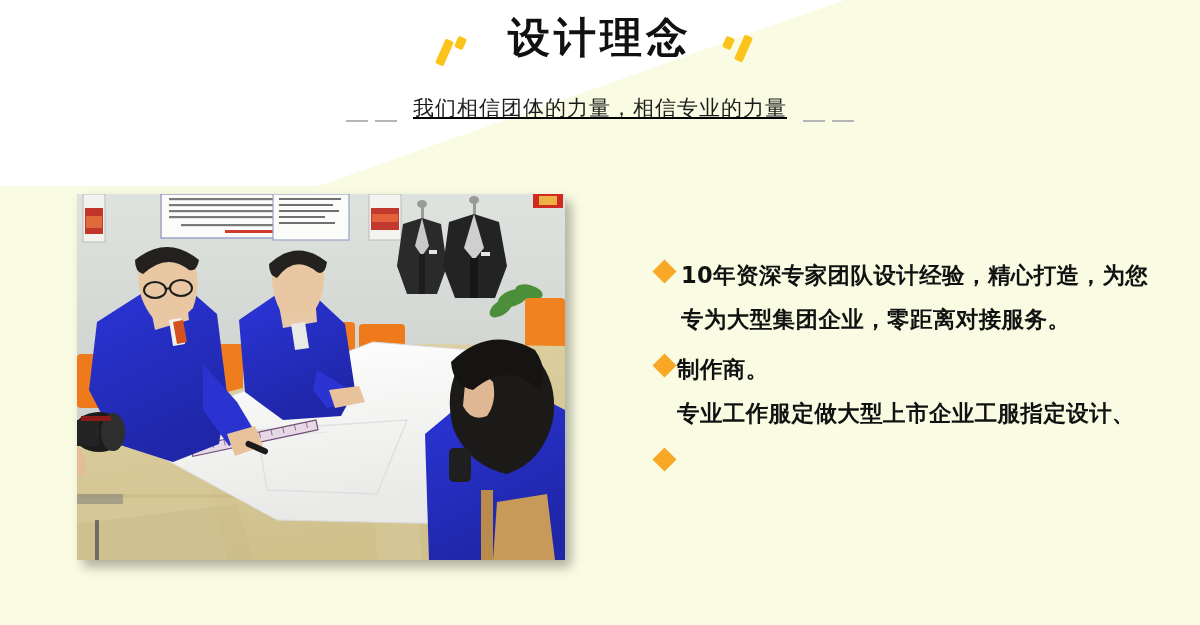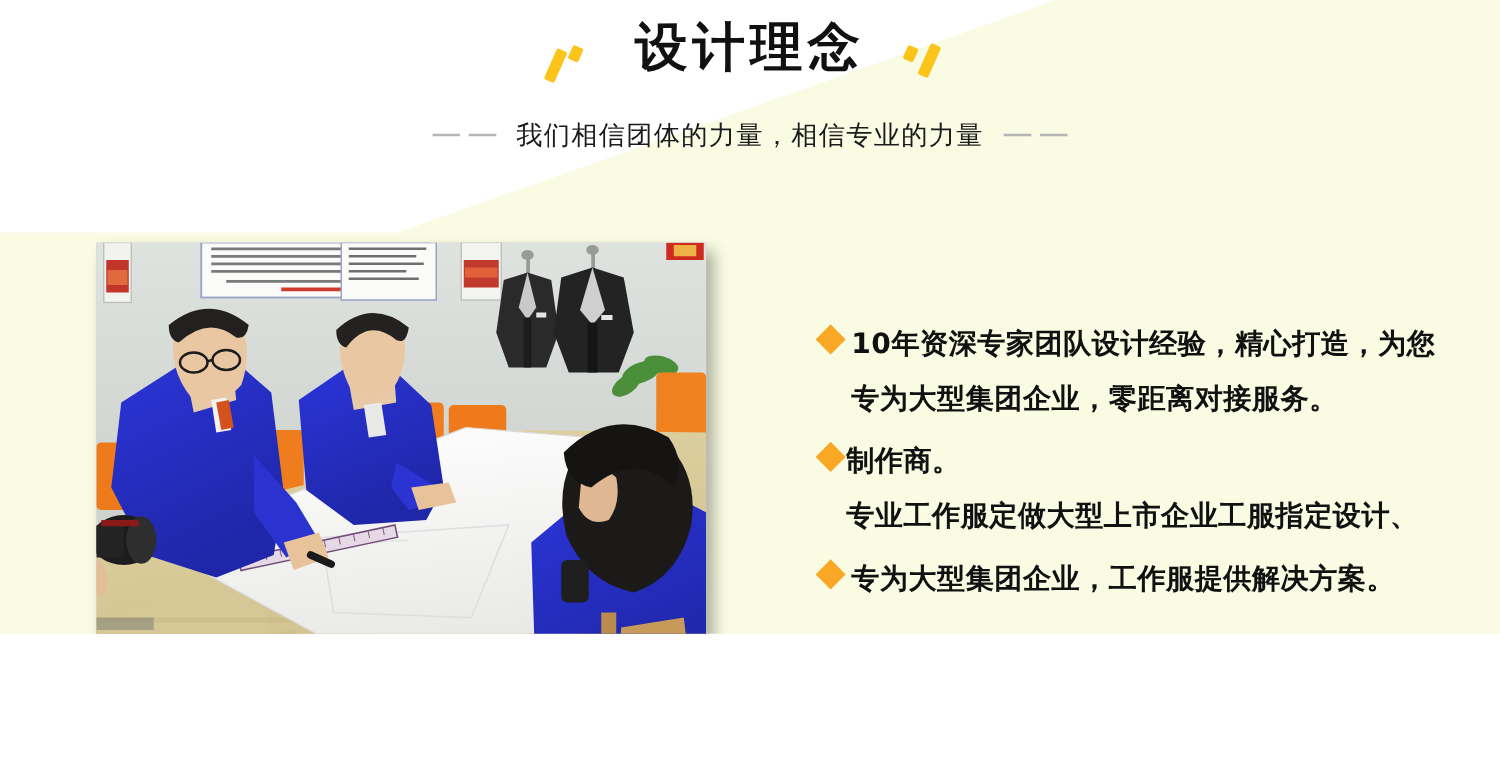--- a/index.html
+++ b/index.html
@@ -5,21 +5,21 @@
 <style>
   html,body{margin:0;padding:0;}
   body{
     width:1200px;height:625px;
     font-family:"DejaVu Sans","Liberation Sans",sans-serif;
     background:#ffffff;
     overflow:hidden;
   }
   #stage{
     position:relative;
-    width:1200px;height:507px;
+    width:1200px;height:625px;
     background:#ffffff;
     overflow:hidden;
   }
 
   
   .bg-wedge{
     position:absolute;inset:0;
     z-index:0;
     pointer-events:none;
   }
@@ -61,22 +61,23 @@
   }
   
   .deco-left .bar-long{ left:4px; top:10px; width:9px; height:27px; }
   .deco-left .bar-short{ left:20px; top:8px; width:9px; height:12px; }
   
   .deco-right .bar-short{ left:6px; top:8px; width:9px; height:12px; }
   .deco-right .bar-long{ left:21px; top:6px; width:9px; height:27px; }
 
   .subtitle-row{
     margin-top:16px;
-    display:flex;align-items:center;justify-content:center;
+    display:flex;align-items:flex-end;justify-content:center;
     gap:16px;
+    text-decoration:underline;
   }
   .sub-dashes{
     display:flex;gap:7px;
     flex:0 0 auto;
   }
   .sub-dashes span{
     display:block;width:22px;height:2px;background:#b5b5b5;
   }
   .subtitle-text{
     font-size:21px;
@@ -338,20 +339,17 @@
     <div class="feature tight">
       <span class="diamond"></span>
       <div class="feature-text">
         <div>制作商。</div>
         <div>专业工作服定做大型上市企业工服指定设计、</div>
       </div>
     </div>
 
     <div class="feature">
       <span class="diamond"></span>
-      <div class="feature-text">
-        <div>专为大型集团企业，工作服提供解决方案。</div>
-      </div>
     </div>
 
   </div>
 
 </div>
 
 </body></html>

